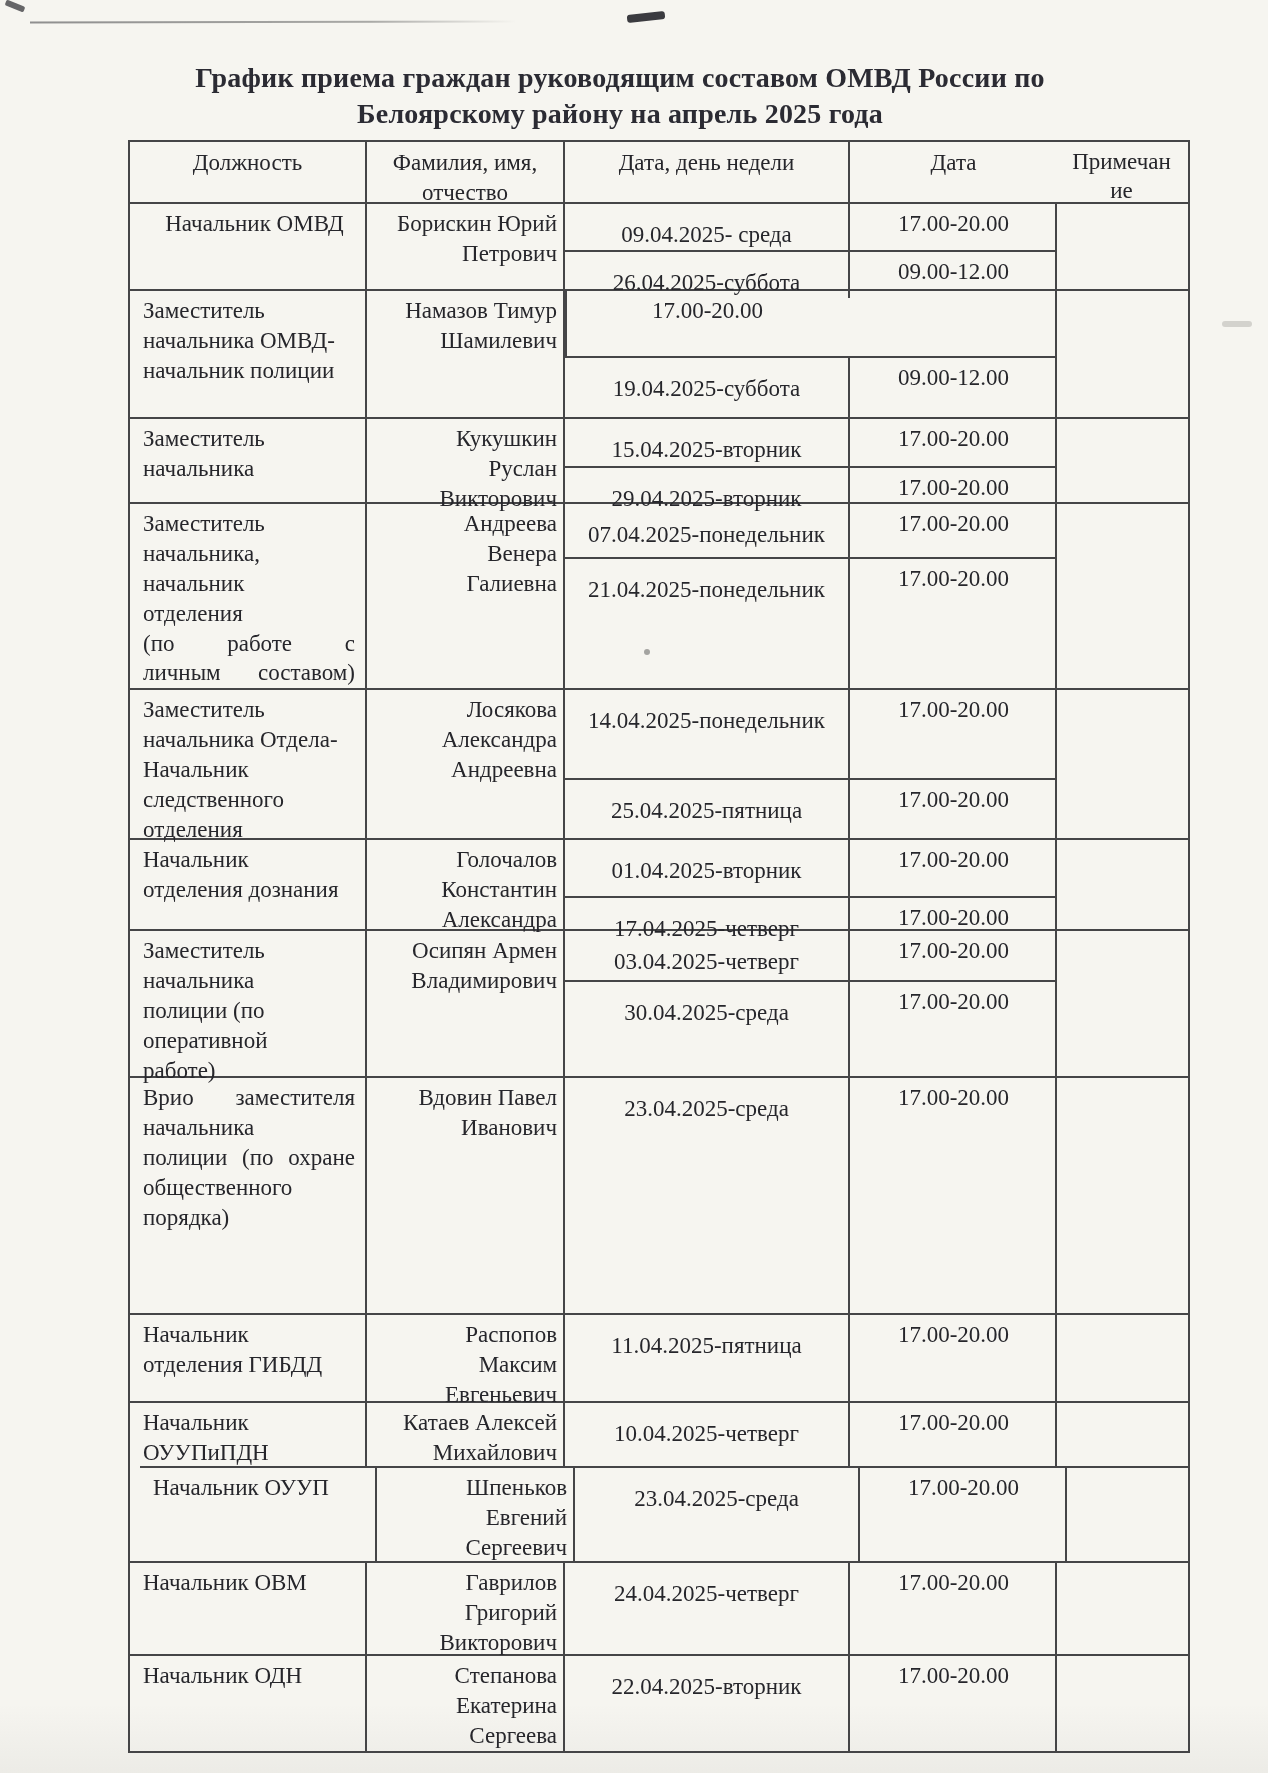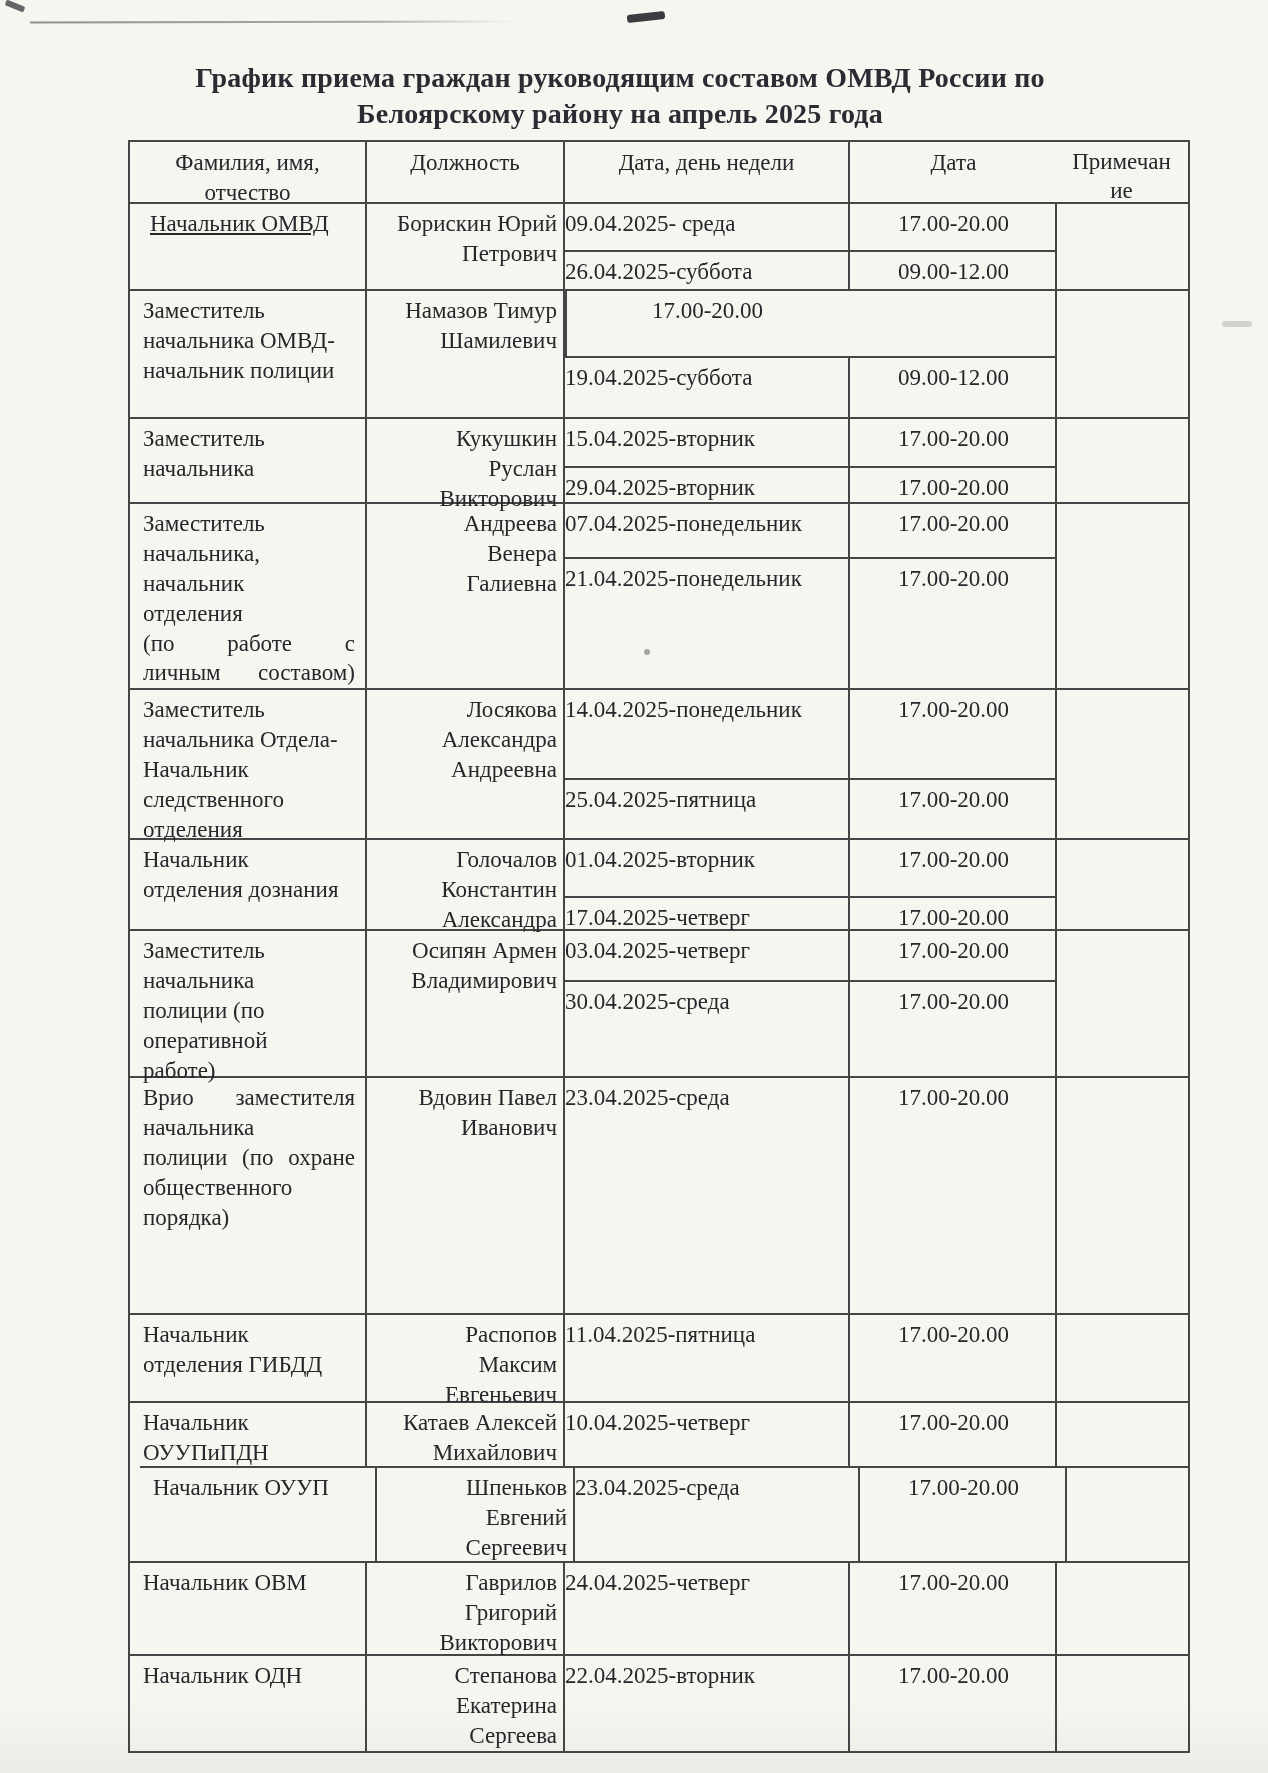--- a/index.html
+++ b/index.html
@@ -55,21 +55,21 @@
 
   .cell{box-sizing:border-box;}
   .c-pos{padding:5px 10px 0 13px;white-space:pre-line;}
   .c-name{border-left:2px solid #454547;padding:5px 6px 0;text-align:right;white-space:pre-line;}
   .c-sched{border-left:2px solid #454547;display:flex;flex-direction:column;}
   .c-note{border-left:2px solid #454547;}
 
   .sub{display:grid;grid-template-columns:283px 209px;box-sizing:border-box;flex:0 0 auto;}
   .sub:last-child{flex:1 1 auto;}
   .sub + .sub{border-top:2px solid #454547;}
-  .c-date{box-sizing:border-box;text-align:left;padding-top:5px;}
+  .c-date{box-sizing:border-box;text-align:center;padding-top:16px;}
   .c-time{box-sizing:border-box;text-align:center;padding-top:5px;border-left:2px solid #454547;}
 
   
   .trow:nth-child(2){height:87px;}
   .trow:nth-child(3){height:128px;}
   .trow:nth-child(4){height:85px;}
   .trow:nth-child(5){height:186px;}
   .trow:nth-child(6){height:150px;}
   .trow:nth-child(7){height:91px;}
   .trow:nth-child(8){height:147px;}
@@ -83,42 +83,42 @@
   
   .trow:nth-child(2) .sub:first-child{height:46px;}
   .trow:nth-child(3) .sub:first-child{height:65px;}
   .trow:nth-child(4) .sub:first-child{height:47px;}
   .trow:nth-child(5) .sub:first-child{height:53px;}
   .trow:nth-child(6) .sub:first-child{height:88px;}
   .trow:nth-child(7) .sub:first-child{height:56px;}
   .trow:nth-child(8) .sub:first-child{height:49px;}
 
   
-  .trow:nth-child(2) .c-pos{padding-left:20px;padding-right:6px;text-decoration:underline;}
+  .trow:nth-child(2) .c-pos{text-align:center;padding-left:20px;padding-right:6px;}
   .trow:nth-child(5) .c-pos,
   .trow:nth-child(9) .c-pos{text-align:justify;text-align-last:justify;}
 </style>
 </head>
 <body>
 
 <div class="page">
 
   <div class="art-corner"></div>
   <div class="art-topline"></div>
   <div class="art-dash"></div>
   <div class="art-smudge-right"></div>
   <div class="art-dot-name"></div>
 
   <div class="title">График приема граждан руководящим составом ОМВД России по
 Белоярскому району на апрель 2025 года</div>
 
   <div class="tbl">
     <div class="hrow">
+      <div class="hcell">Должность</div>
       <div class="hcell">Фамилия, имя, отчество</div>
-      <div class="hcell">Должность</div>
       <div class="h-sched-wrap">
         <div class="h-date">Дата, день недели</div>
         <div class="h-time">Дата</div>
       </div>
       <div class="hcell h-note">Примечание</div>
     </div>
 
   <div class="trow">
         <div class="cell c-pos">Начальник ОМВД</div>
         <div class="cell c-name">Борискин Юрий

